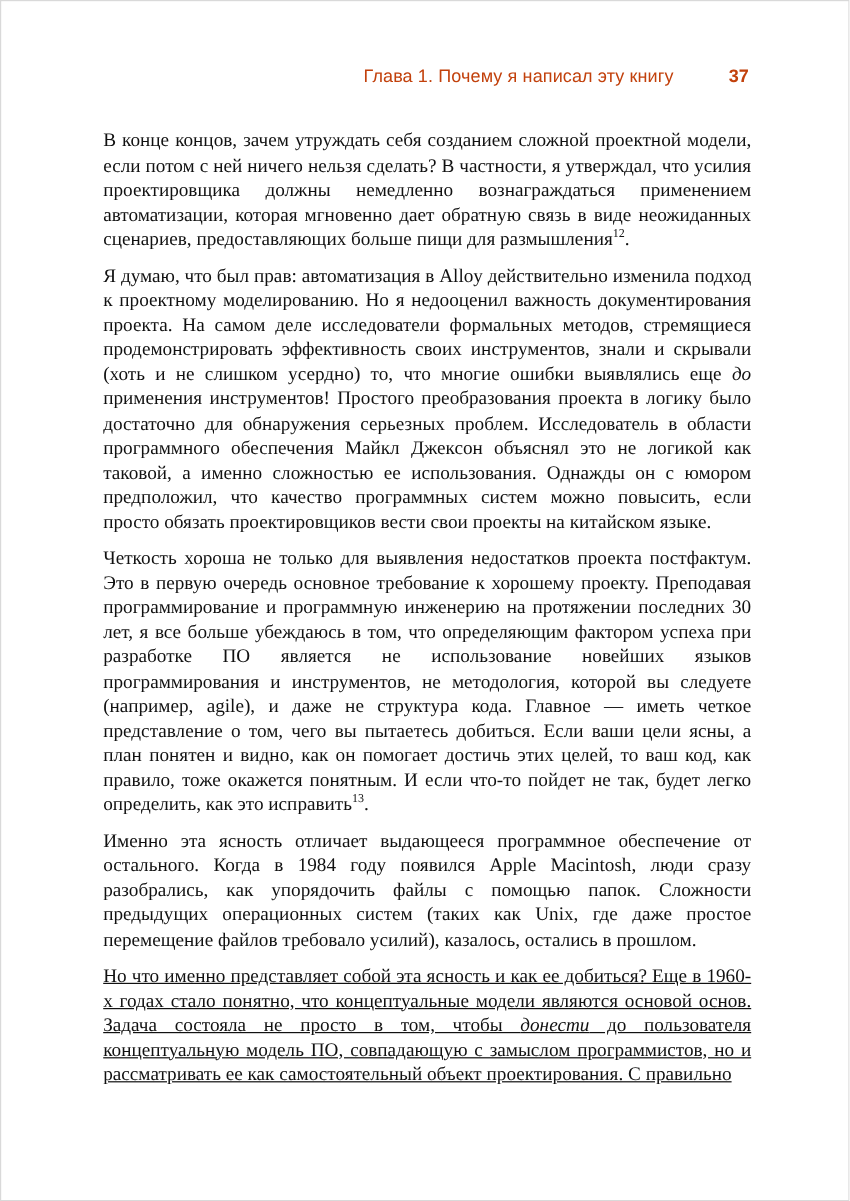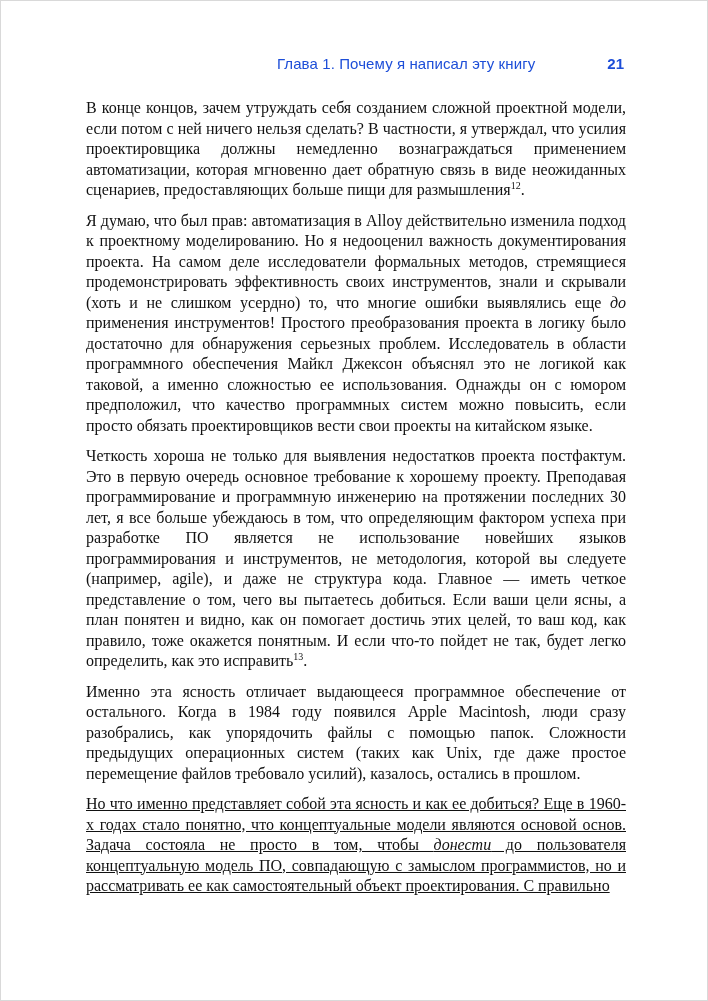--- a/index.html
+++ b/index.html
@@ -19,43 +19,43 @@
     color: #111111;
   }
   .running-head {
     position: absolute;
     top: 54px;
     left: 85px;
     right: 83px;
     display: flex;
     justify-content: flex-end;
     align-items: baseline;
-    gap: 72px;
+    gap: 46px;
     font-family: "Liberation Sans", sans-serif;
     font-size: 15px;
-    color: #1d4ed8;
+    color: #c2410c;
   }
   .running-head .chapter-title {
     font-weight: normal;
     letter-spacing: 0.1px;
   }
   .running-head .page-number {
     font-weight: bold;
   }
   .text-column {
     position: absolute;
     top: 97px;
     left: 85px;
     width: 540px;
     font-size: 16px;
     line-height: 20.5px;
     text-align: justify;
   }
   .text-column p.para {
-    margin: 0 0 10px 0;
+    margin: 10px 0 10px 0;
     text-indent: 0;
   }
   .text-column p.para:last-child {
     margin-bottom: 0;
     text-decoration: underline;
   }
   .para em {
     font-style: italic;
   }
   .para sup {
@@ -64,21 +64,21 @@
     vertical-align: super;
   }
 </style>
 </head>
 <body>
 
 <div class="page">
 
   <header class="running-head">
     <span class="chapter-title">Глава 1. Почему я написал эту книгу</span>
-    <span class="page-number">21</span>
+    <span class="page-number">37</span>
   </header>
 
   <main class="text-column">
       <p class="para"><span>В конце концов, зачем утруждать себя созданием сложной проектной модели, если потом с ней ничего нельзя сделать? В частности, я утверждал, что усилия проектировщика должны немедленно вознаграждаться применением автоматизации, которая мгновенно дает обратную связь в виде неожиданных сценариев, предоставляющих больше пищи для размышления</span><sup>12</sup><span>.</span></p>
       <p class="para"><span>Я думаю, что был прав: автоматизация в Alloy действительно изменила подход к проектному моделированию. Но я недооценил важность документирования проекта. На самом деле исследователи формальных методов, стремящиеся продемонстрировать эффективность своих инструментов, знали и скрывали (хоть и не слишком усердно) то, что многие ошибки выявлялись еще </span><em>до</em><span> применения инструментов! Простого преобразования проекта в логику было достаточно для обнаружения серьезных проблем. Исследователь в области программного обеспечения Майкл Джексон объяснял это не логикой как таковой, а именно сложностью ее использования. Однажды он с юмором предположил, что качество программных систем можно повысить, если просто обязать проектировщиков вести свои проекты на китайском языке.</span></p>
       <p class="para"><span>Четкость хороша не только для выявления недостатков проекта постфактум. Это в первую очередь основное требование к хорошему проекту. Преподавая программирование и программную инженерию на протяжении последних 30 лет, я все больше убеждаюсь в том, что определяющим фактором успеха при разработке ПО является не использование новейших языков программирования и инструментов, не методология, которой вы следуете (например, agile), и даже не структура кода. Главное — иметь четкое представление о том, чего вы пытаетесь добиться. Если ваши цели ясны, а план понятен и видно, как он помогает достичь этих целей, то ваш код, как правило, тоже окажется понятным. И если что-то пойдет не так, будет легко определить, как это исправить</span><sup>13</sup><span>.</span></p>
       <p class="para"><span>Именно эта ясность отличает выдающееся программное обеспечение от остального. Когда в 1984 году появился Apple Macintosh, люди сразу разобрались, как упорядочить файлы с помощью папок. Сложности предыдущих операционных систем (таких как Unix, где даже простое перемещение файлов требовало усилий), казалось, остались в прошлом.</span></p>
       <p class="para"><span>Но что именно представляет собой эта ясность и как ее добиться? Еще в 1960-х годах стало понятно, что концептуальные модели являются основой основ. Задача состояла не просто в том, чтобы </span><em>донести</em><span> до пользователя концептуальную модель ПО, совпадающую с замыслом программистов, но и рассматривать ее как самостоятельный объект проектирования. С правильно</span></p>
     </main>
 

